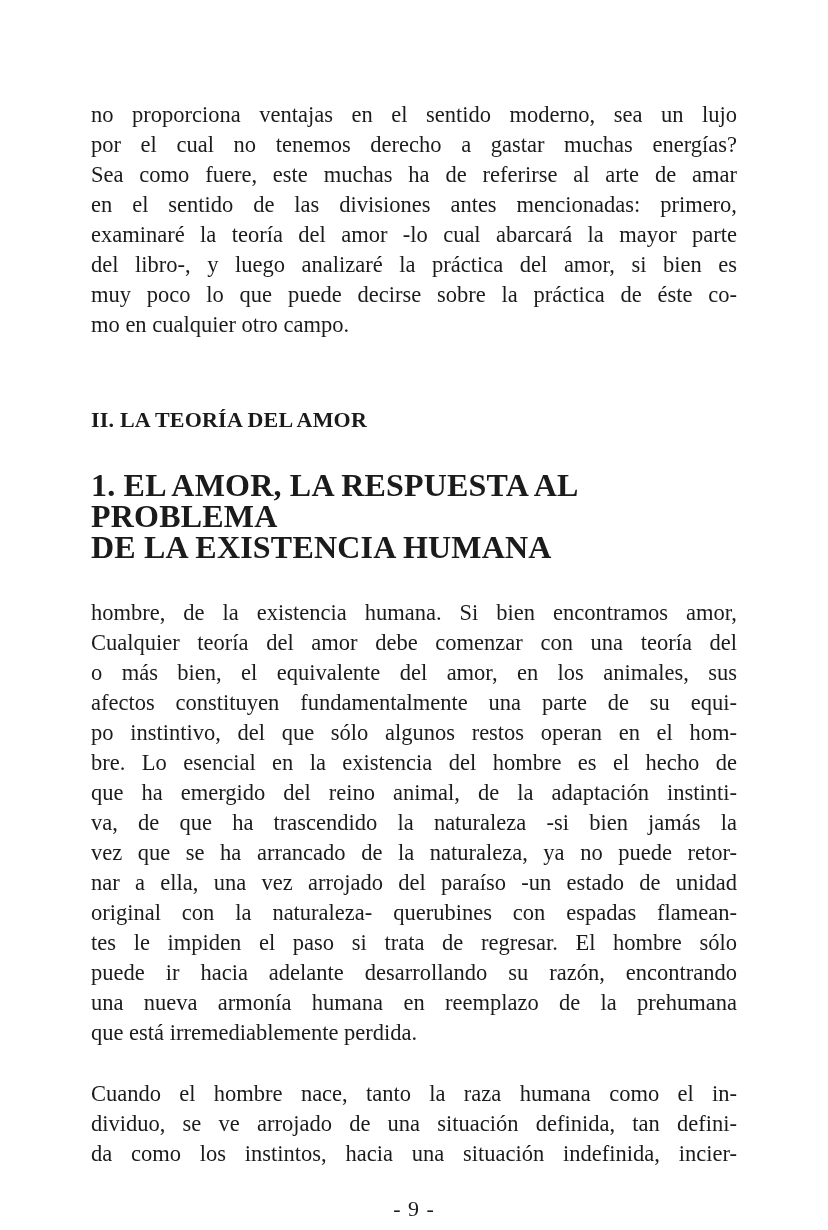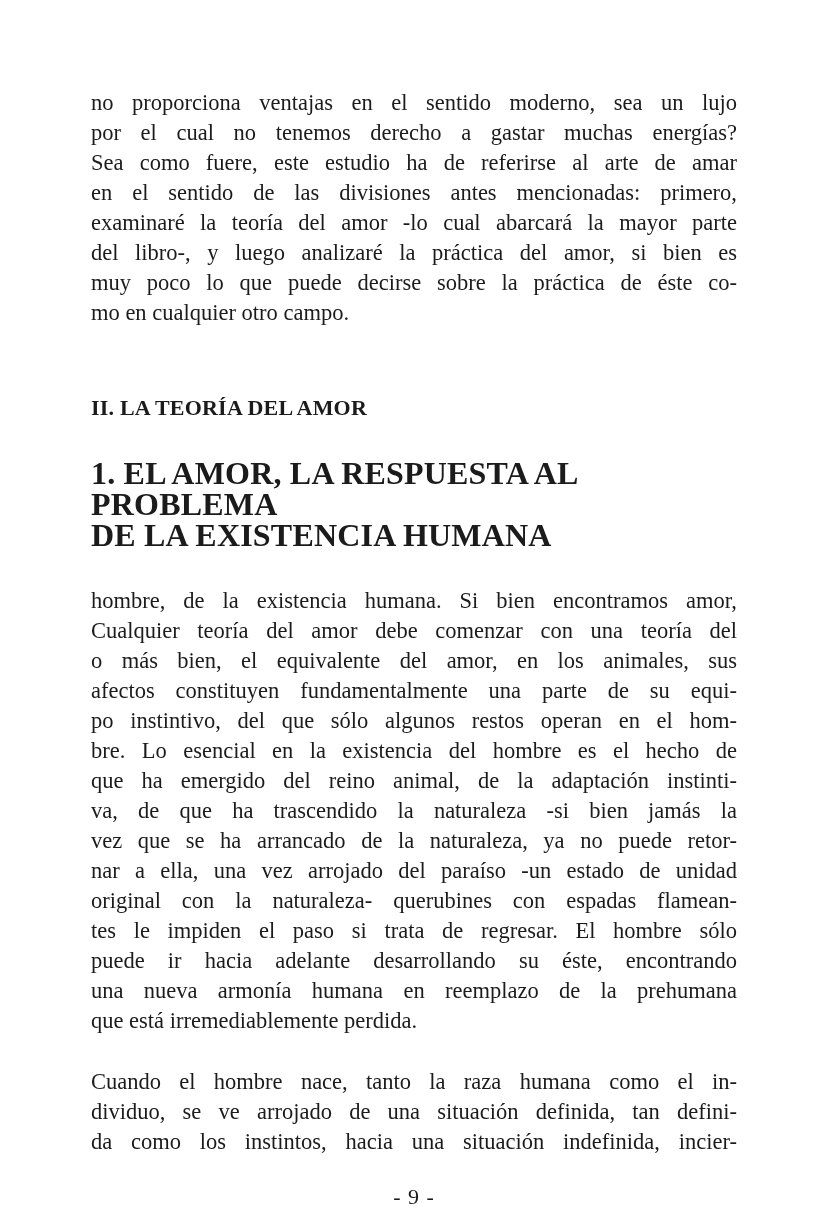--- a/index.html
+++ b/index.html
@@ -10,21 +10,21 @@
   html, body {
     width: 828px;
     height: 1230px;
     background: var(--bg-color);
     color: var(--text-color);
     font-family: "Liberation Serif", "DejaVu Serif", serif;
     overflow: hidden;
   }
   .page {
     width: 646px;
-    margin: 4px auto;
+    margin: 16px auto;
     padding-top: 84px;
     position: relative;
   }
   
   .para .line {
     font-size: 22.5px;
     line-height: 30px;
     text-align: justify;
     text-align-last: justify;
     white-space: normal;
@@ -63,21 +63,21 @@
   }
 </style>
 </head>
 <body>
 
 <div class="page">
 
   <div class="para closed para-1">
       <div class="line">no proporciona ventajas en el sentido moderno, sea un lujo</div>
       <div class="line">por el cual no tenemos derecho a gastar muchas energías?</div>
-      <div class="line">Sea como fuere, este estudio ha de referirse al arte de amar</div>
+      <div class="line">Sea como fuere, este muchas ha de referirse al arte de amar</div>
       <div class="line">en el sentido de las divisiones antes mencionadas: primero,</div>
       <div class="line">examinaré la teoría del amor -lo cual abarcará la mayor parte</div>
       <div class="line">del libro-, y luego analizaré la práctica del amor, si bien es</div>
       <div class="line">muy poco lo que puede decirse sobre la práctica de éste co-</div>
       <div class="line">mo en cualquier otro campo.</div>
     </div>
 
   <h1 class="chapter-heading">II. LA TEORÍA DEL AMOR</h1>
 
   <h2 class="section-heading">
@@ -91,21 +91,21 @@
       <div class="line">o más bien, el equivalente del amor, en los animales, sus</div>
       <div class="line">afectos constituyen fundamentalmente una parte de su equi-</div>
       <div class="line">po instintivo, del que sólo algunos restos operan en el hom-</div>
       <div class="line">bre. Lo esencial en la existencia del hombre es el hecho de</div>
       <div class="line">que ha emergido del reino animal, de la adaptación instinti-</div>
       <div class="line">va, de que ha trascendido la naturaleza -si bien jamás la</div>
       <div class="line">vez que se ha arrancado de la naturaleza, ya no puede retor-</div>
       <div class="line">nar a ella, una vez arrojado del paraíso -un estado de unidad</div>
       <div class="line">original con la naturaleza- querubines con espadas flamean-</div>
       <div class="line">tes le impiden el paso si trata de regresar. El hombre sólo</div>
-      <div class="line">puede ir hacia adelante desarrollando su éste, encontrando</div>
+      <div class="line">puede ir hacia adelante desarrollando su razón, encontrando</div>
       <div class="line">una nueva armonía humana en reemplazo de la prehumana</div>
       <div class="line">que está irremediablemente perdida.</div>
     </div>
 
   <div class="para para-3">
       <div class="line">Cuando el hombre nace, tanto la raza humana como el in-</div>
       <div class="line">dividuo, se ve arrojado de una situación definida, tan defini-</div>
       <div class="line">da como los instintos, hacia una situación indefinida, incier-</div>
     </div>
 

